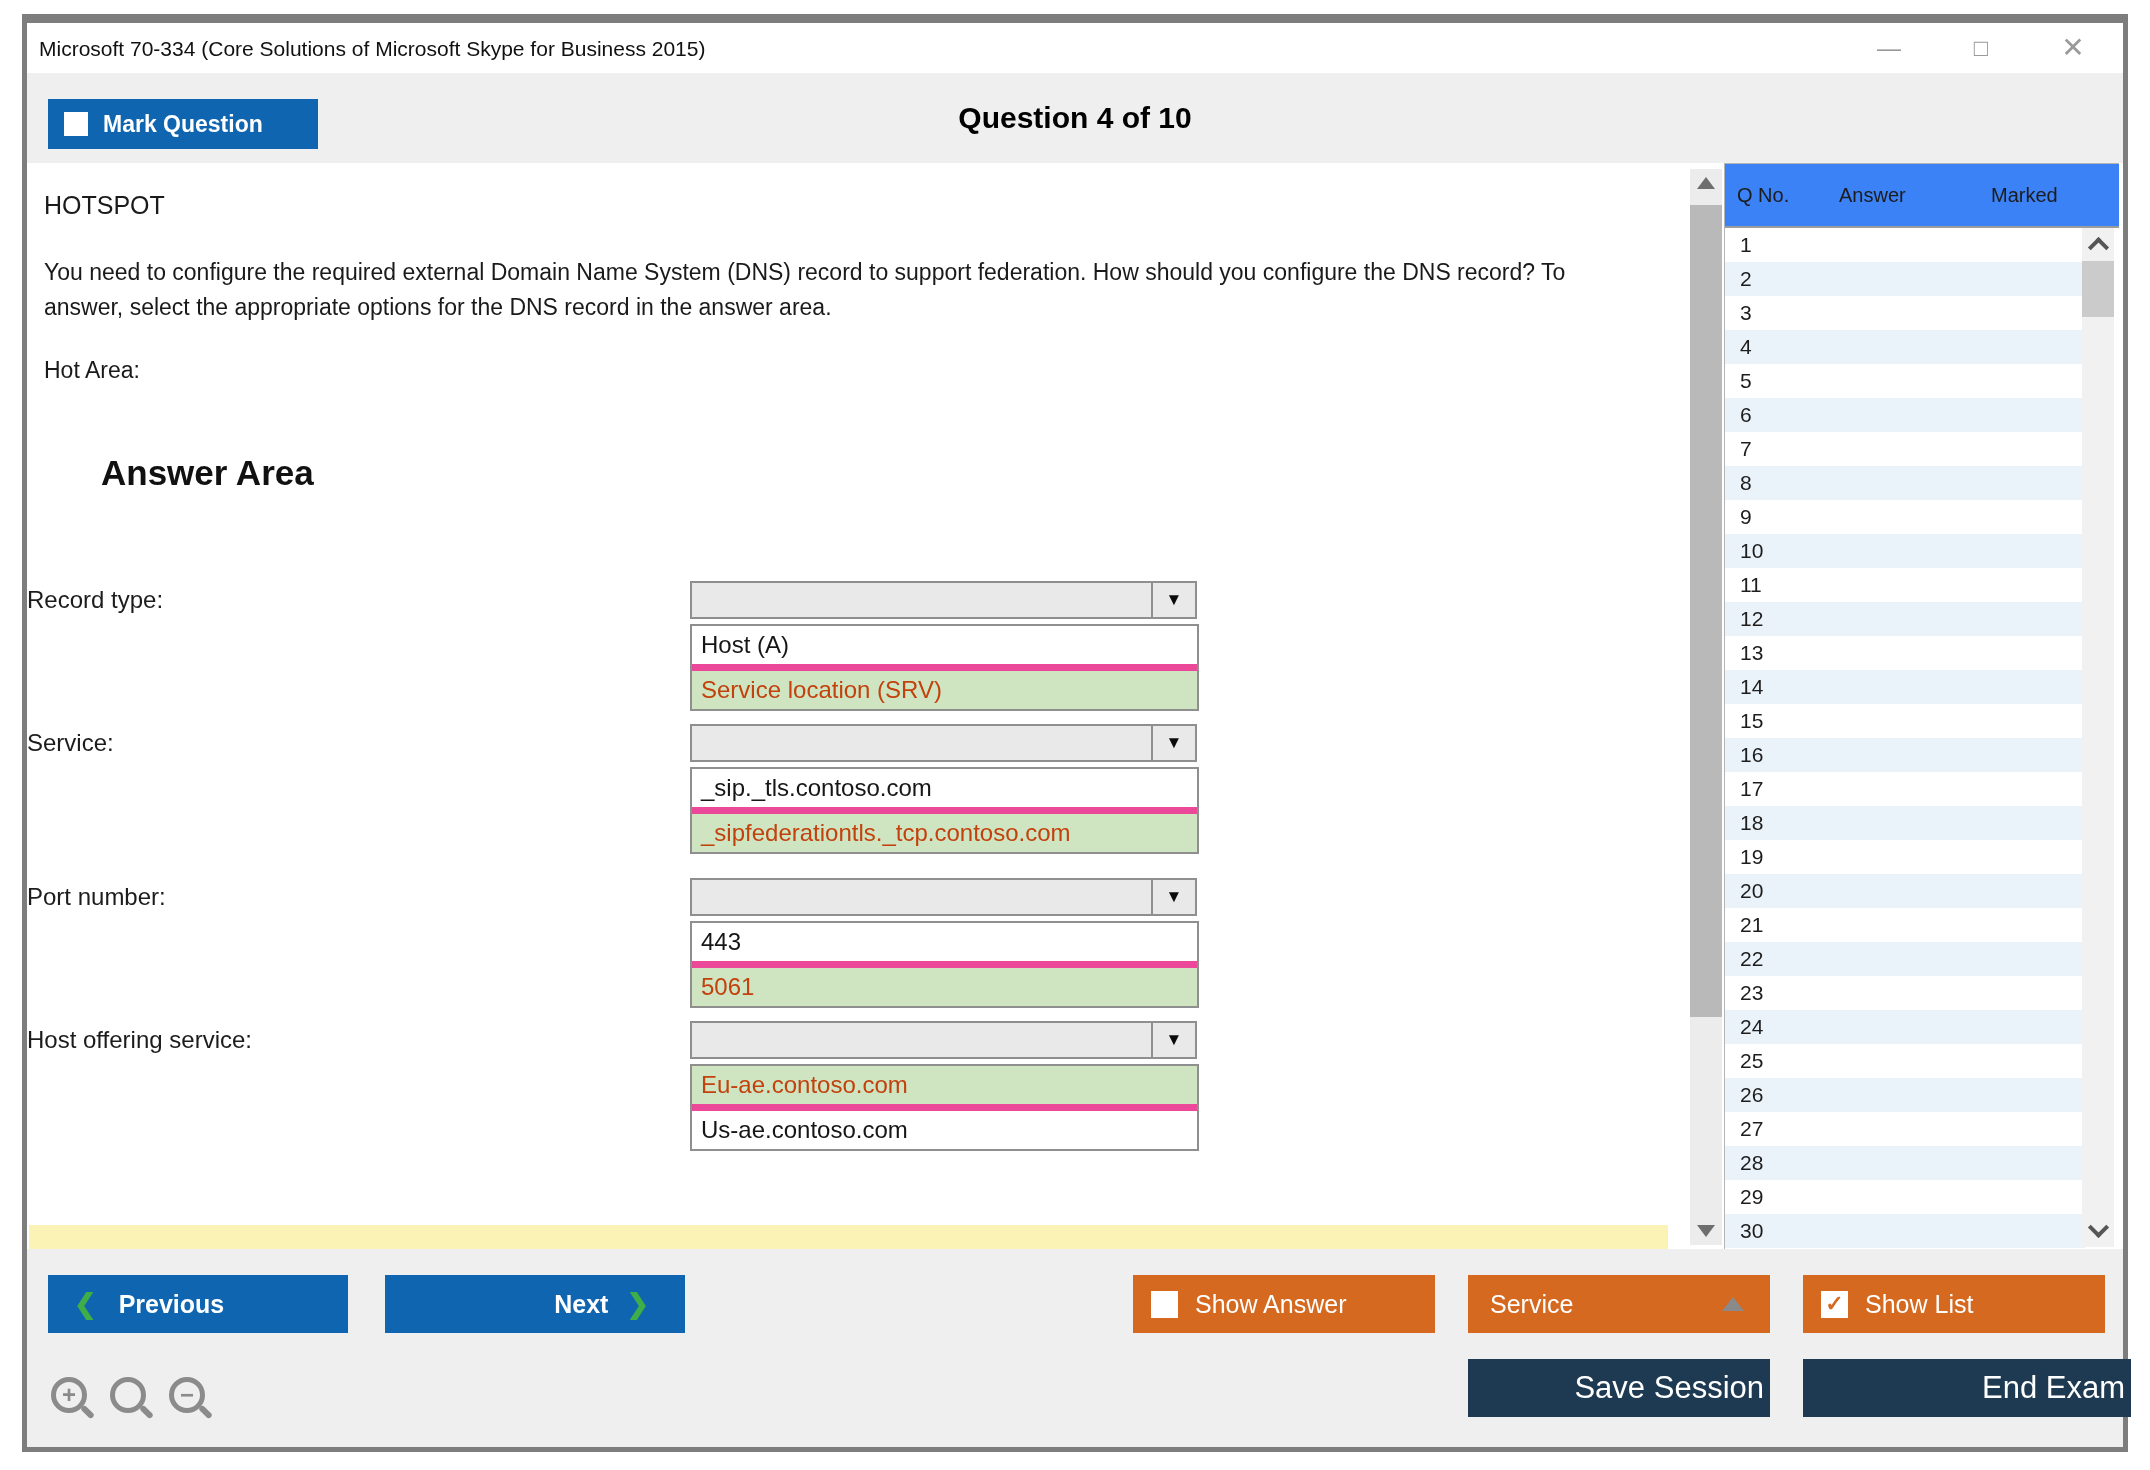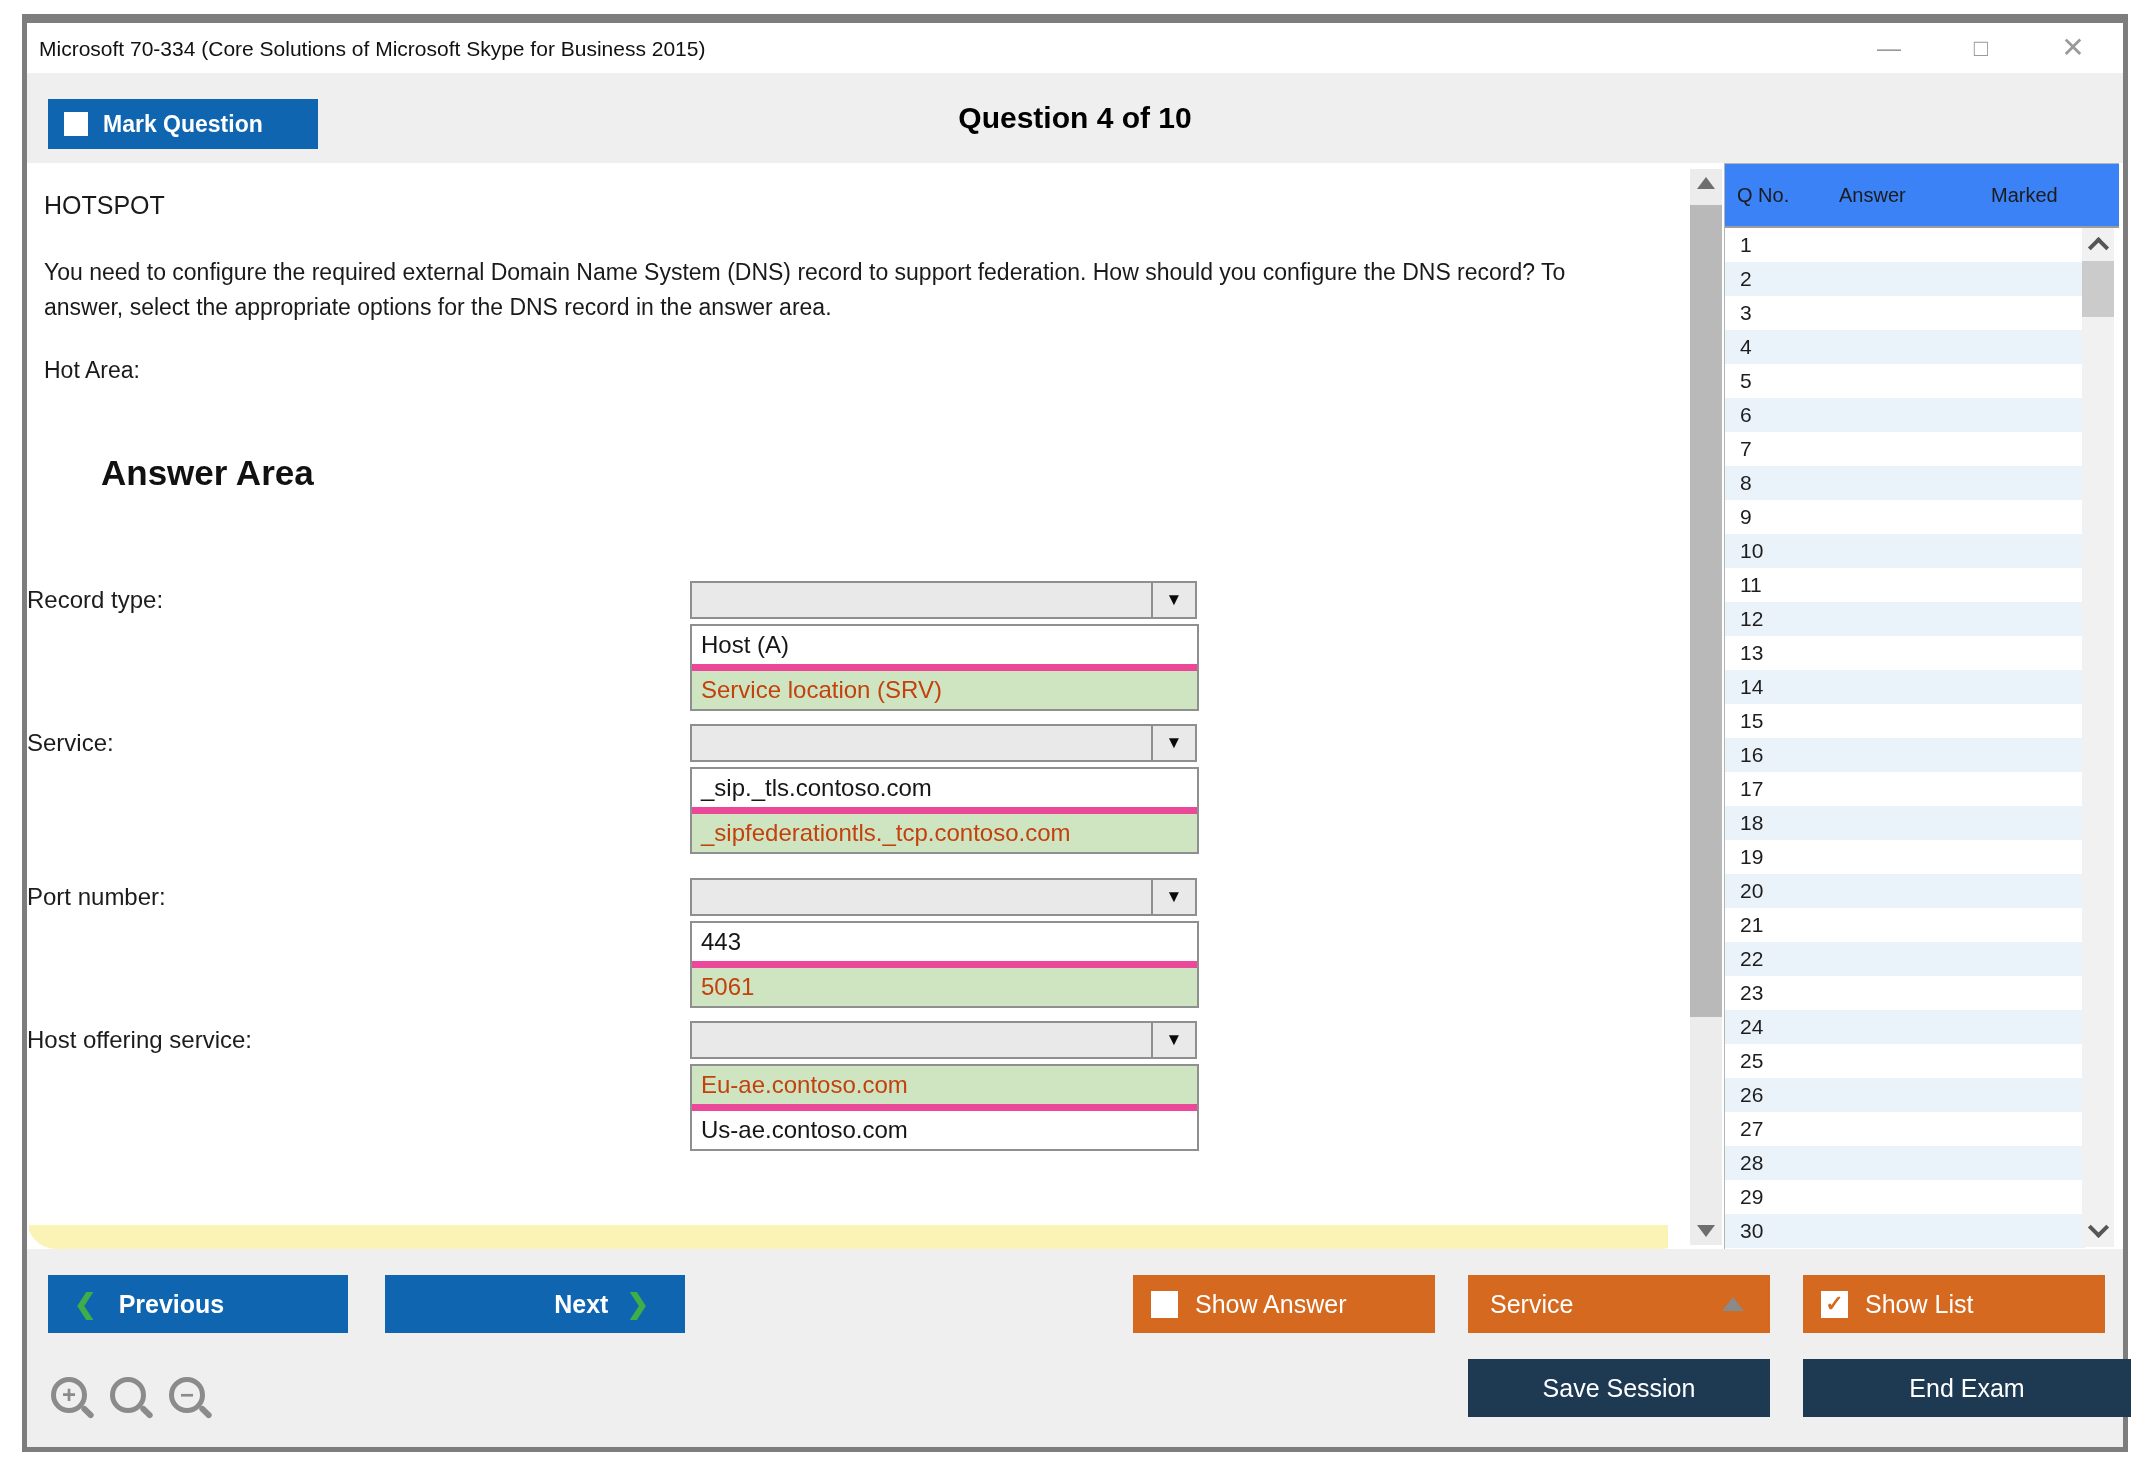--- a/index.html
+++ b/index.html
@@ -21,21 +21,21 @@
   
   .headerband{position:absolute;left:0;top:50px;width:100%;height:90px;background:#efefef;}
   .mark-btn{position:absolute;left:21px;top:26px;width:270px;height:50px;background:#1065b1;border:none;
             display:flex;align-items:center;gap:15px;padding:0 0 0 16px;cursor:pointer;}
   .mark-btn .cb{width:24px;height:24px;background:#ffffff;flex:0 0 auto;}
   .mark-btn .lbl{color:#ffffff;font-weight:bold;font-size:23px;}
   .qcounter{position:absolute;left:0;top:0;width:100%;height:90px;text-align:center;line-height:90px;
             font-size:30px;font-weight:bold;color:#000;}
 
   
-  .content{position:absolute;left:0;top:140px;width:1663px;height:1086px;background:#ffffff;overflow:hidden;border-radius:29px;}
+  .content{position:absolute;left:0;top:140px;width:1663px;height:1086px;background:#ffffff;overflow:hidden;}
   .hotspot{position:absolute;left:17px;top:28px;font-size:25px;color:#1a1a1a;}
   .qtext{position:absolute;left:17px;top:92px;width:1565px;font-size:23px;line-height:35px;color:#1a1a1a;}
   .hotarea{position:absolute;left:17px;top:194px;font-size:23px;color:#1a1a1a;}
   .aa-title{position:absolute;left:74px;top:290px;font-size:35px;font-weight:bold;color:#111;}
 
   .dd-row{position:absolute;left:0;width:1210px;}
   .dd-label{position:absolute;left:0;top:0;width:603px;height:38px;line-height:38px;text-align:left;
             font-size:24px;color:#1c1c1c;}
   .dd-closed{position:absolute;left:663px;top:0;width:507px;height:38px;background:#e9e9e9;
              border:2px solid #8f8f8f;box-sizing:border-box;cursor:pointer;}
@@ -74,21 +74,21 @@
   .chev.up{top:12px;transform:rotate(-135deg);}
   .chev.down{bottom:12px;transform:rotate(45deg);}
   .vscroll-list .thumb{position:absolute;left:0;top:33px;width:100%;height:56px;background:#cbcbcb;cursor:grab;}
 
   
   .footer{position:absolute;left:0;top:1226px;width:100%;height:198px;background:#efefef;}
   .btn{position:absolute;height:58px;border:none;display:flex;align-items:center;cursor:pointer;
        font-family:"Liberation Sans",sans-serif;box-sizing:border-box;}
   .btn-blue{background:#1065b1;color:#fff;font-weight:bold;font-size:25px;}
   .btn-orange{background:#d4691f;color:#fff;font-size:25px;}
-  .btn-navy{background:#1e3a53;color:#fff;font-size:25px;justify-content:center;}
+  .btn-navy{background:#1e3a53;color:#fff;font-size:31px;justify-content:flex-end;}
   .g-chev{color:#3fae49;font-size:27px;font-weight:bold;}
   .prev{left:21px;top:26px;width:300px;padding-left:26px;gap:22px;}
   .next{left:358px;top:26px;width:300px;justify-content:flex-end;padding-right:36px;gap:18px;}
   .show-answer{left:1106px;top:26px;width:302px;padding-left:18px;gap:17px;}
   .review{left:1441px;top:26px;width:302px;padding-left:22px;}
   .show-list{left:1776px;top:26px;width:302px;padding-left:18px;gap:17px;}
   .save-session{left:1441px;top:110px;width:302px;height:58px;}
   .end-exam{left:1776px;top:110px;width:328px;height:58px;}
   .cbx{width:27px;height:27px;background:#ffffff;flex:0 0 auto;display:flex;align-items:center;
        justify-content:center;}

